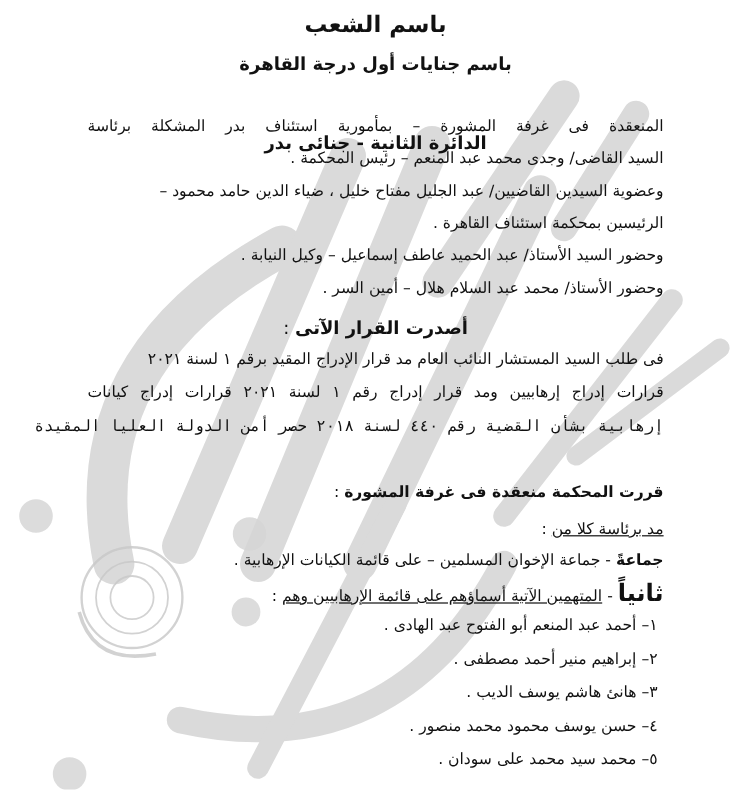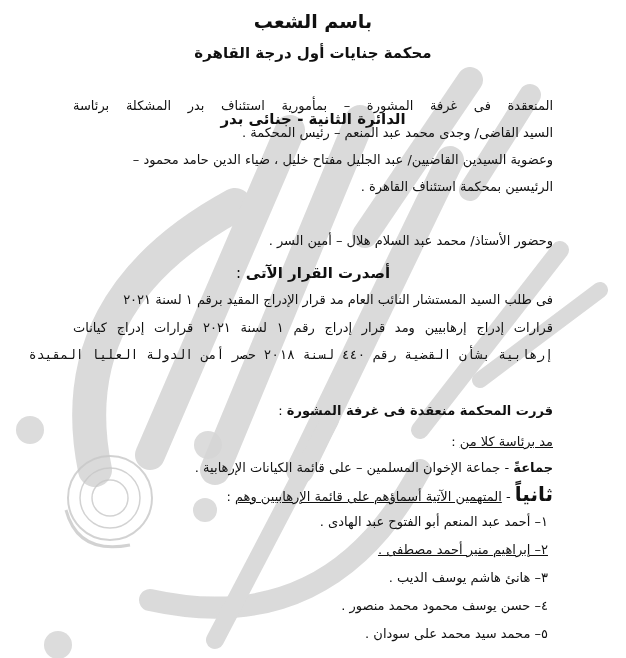--- a/index.html
+++ b/index.html
@@ -49,27 +49,28 @@
     <circle cx="110" cy="498" r="42" stroke-width="2"></circle>
     <circle cx="110" cy="498" r="30" stroke-width="1.5"></circle>
     <circle cx="110" cy="498" r="18" stroke-width="1.5"></circle>
     <path d="M66 510 Q 78 555 130 545" stroke-width="3"></path>
   </g>
 </svg>
 
 <div class="doc">
 
   <div class="line center h1" style="top:12px;">باسم الشعب</div>
-  <div class="line center h2" style="top:44px;">محكمة جنايات أول درجة القاهرة</div>
+  <div class="line center h2" style="top:44px;">باسم جنايات أول درجة القاهرة</div>
   <div class="line center h3" style="top:71px;margin-top:39px;">الدائرة الثانية - جنائى بدر</div>
 
   <div class="line just" style="top:97px; right:73px; width:480px;">المنعقدة فى غرفة المشورة – بمأمورية استئناف بدر المشكلة برئاسة</div>
   <div class="line" style="top:124px; right:73px;">السيد القاضى/ وجدى محمد عبد المنعم – رئيس المحكمة .</div>
   <div class="line" style="top:151px; right:73px;">وعضوية السيدين القاضيين/ عبد الجليل مفتاح خليل ، ضياء الدين حامد محمود –</div>
   <div class="line" style="top:178px; right:73px;">الرئيسين بمحكمة استئناف القاهرة .</div>
+  <div class="line" style="top:205px; right:73px;">وحضور السيد الأستاذ/ عبد الحميد عاطف إسماعيل – وكيل النيابة .</div>
   <div class="line" style="top:232px; right:73px;">وحضور الأستاذ/ محمد عبد السلام هلال – أمين السر .</div>
 
   <div class="line center" style="top:264px; font-size:15px;">
     <span class="bold">أصدرت القرار الآتى</span><span> :</span>
   </div>
   <div class="line" style="top:291px; right:73px;">فى طلب السيد المستشار النائب العام مد قرار الإدراج المقيد برقم ١ لسنة ٢٠٢١</div>
   <div class="line just" style="top:319px; right:73px; width:480px;">قرارات إدراج إرهابيين ومد قرار إدراج رقم ١ لسنة ٢٠٢١ قرارات إدراج كيانات</div>
   <div class="line just" style="top:347px; right:73px; width:480px;font-family:Liberation Mono, monospace;">إرهابية بشأن القضية رقم ٤٤٠ لسنة ٢٠١٨ حصر أمن الدولة العليا المقيدة</div>
 
   <div class="line" style="top:402px; right:73px;">
@@ -79,18 +80,18 @@
     <u>مد برئاسة كلا من</u><span> :</span>
   </div>
   <div class="line" style="top:459px; right:73px;">
     <span class="bold">جماعةً</span><span> - جماعة الإخوان المسلمين – على قائمة الكيانات الإرهابية .</span>
   </div>
   <div class="line" style="top:485px; right:73px;">
     <span class="bold" style="font-size:20px;text-align:right;">ثانياً</span><span> - </span><u>المتهمين الآتية أسماؤهم على قائمة الإرهابيين وهم</u><span> :</span>
   </div>
 
   <div class="line" style="top:513px; right:78px;">١– أحمد عبد المنعم أبو الفتوح عبد الهادى .</div>
-  <div class="line" style="top:541px; right:78px;text-decoration:underline;">٢– إبراهيم منير أحمد مصطفى .</div>
+  <div class="line" style="top:541px; right:78px;">٢– إبراهيم منير أحمد مصطفى .</div>
   <div class="line" style="top:569px; right:78px;">٣– هانئ هاشم يوسف الديب .</div>
   <div class="line" style="top:597px; right:78px;">٤– حسن يوسف محمود محمد منصور .</div>
   <div class="line" style="top:625px; right:78px;">٥– محمد سيد محمد على سودان .</div>
 
 </div>
 
 </body></html>

